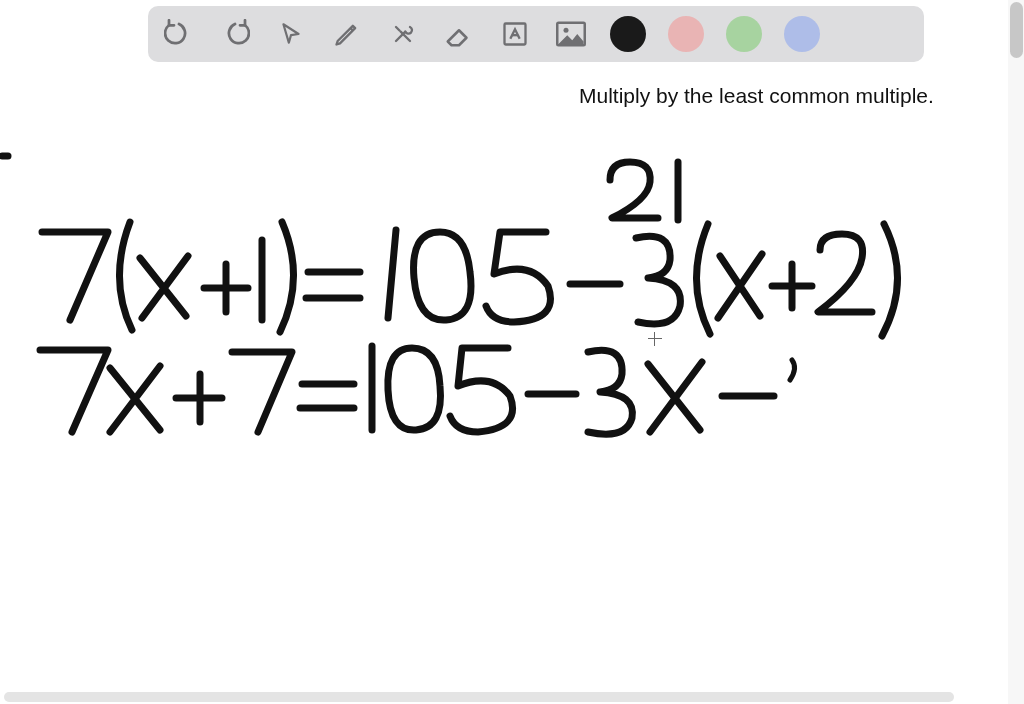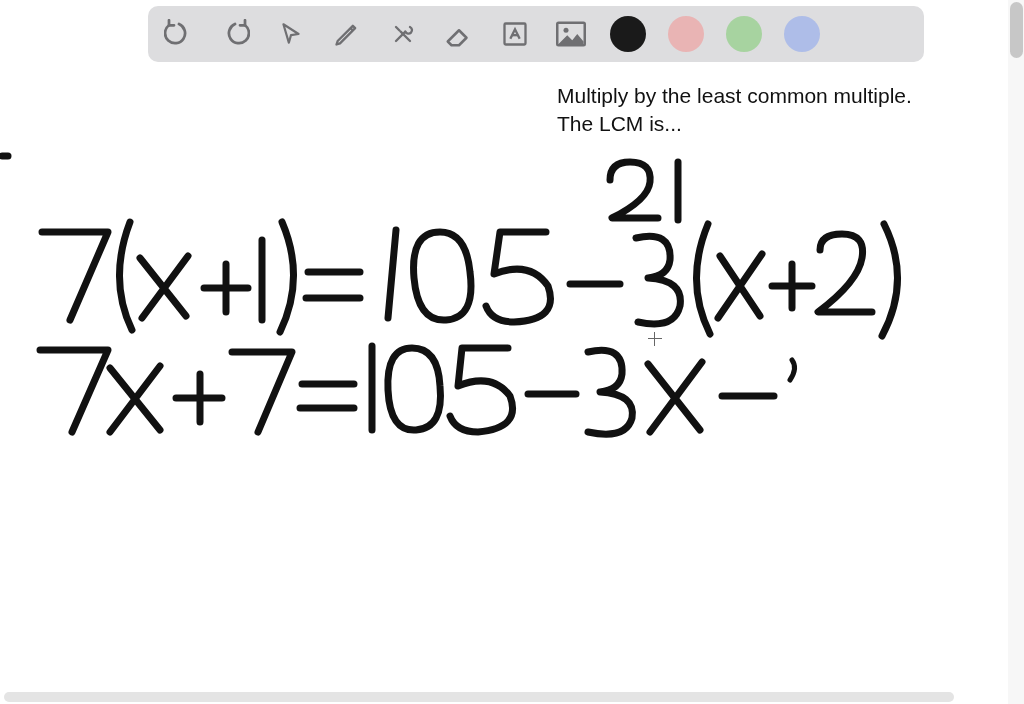--- a/index.html
+++ b/index.html
@@ -19,21 +19,21 @@
   display: flex;
   align-items: center;
   padding: 0 14px;
   gap: 22px;
 }
 .tbtn { width: 34px; height: 34px; display: flex; align-items: center; justify-content: center; color: #6f6f72; cursor: pointer; }
 .tbtn svg { display: block; }
 .color-dot { width: 36px; height: 36px; border-radius: 50%; cursor: pointer; }
 .caption {
   position: absolute;
-  left: 557px;
+  left: 579px;
   top: 82px;
   font-size: 21px;
   line-height: 1.35;
   color: #111;
 }
 .hw-layer { position: absolute; inset: 0; pointer-events: none; }
 .cursor-cross { position: absolute; left: 648px; top: 332px; width: 14px; height: 14px; }
 .cursor-cross::before, .cursor-cross::after { content: ""; position: absolute; background: #666; }
 .cursor-cross::before { left: 6px; top: 0; width: 1px; height: 14px; }
 .cursor-cross::after { left: 0; top: 6px; width: 14px; height: 1px; }
@@ -95,21 +95,20 @@
       </svg>
     </div>
     <div class="color-dot" style="background:#1a1a1a"></div>
     <div class="color-dot" style="background:#e9b4b4"></div>
     <div class="color-dot" style="background:#a7d3a0"></div>
     <div class="color-dot" style="background:#aebde8"></div>
   </div>
 
   <div class="caption">
     <div>Multiply by the least common multiple.</div>
-    <div>The LCM is...</div>
   </div>
 
   <svg class="hw-layer" width="1024" height="704" viewBox="0 0 1024 704">
     <g fill="none" stroke="#111" stroke-width="7" stroke-linecap="round" stroke-linejoin="round">
 
       <path d="M2 156 L8 156"></path>
 
       <g>
 
         <path d="M610 180 Q610 162 630 162 Q652 162 650 182 Q648 200 612 218 L658 218"></path>

